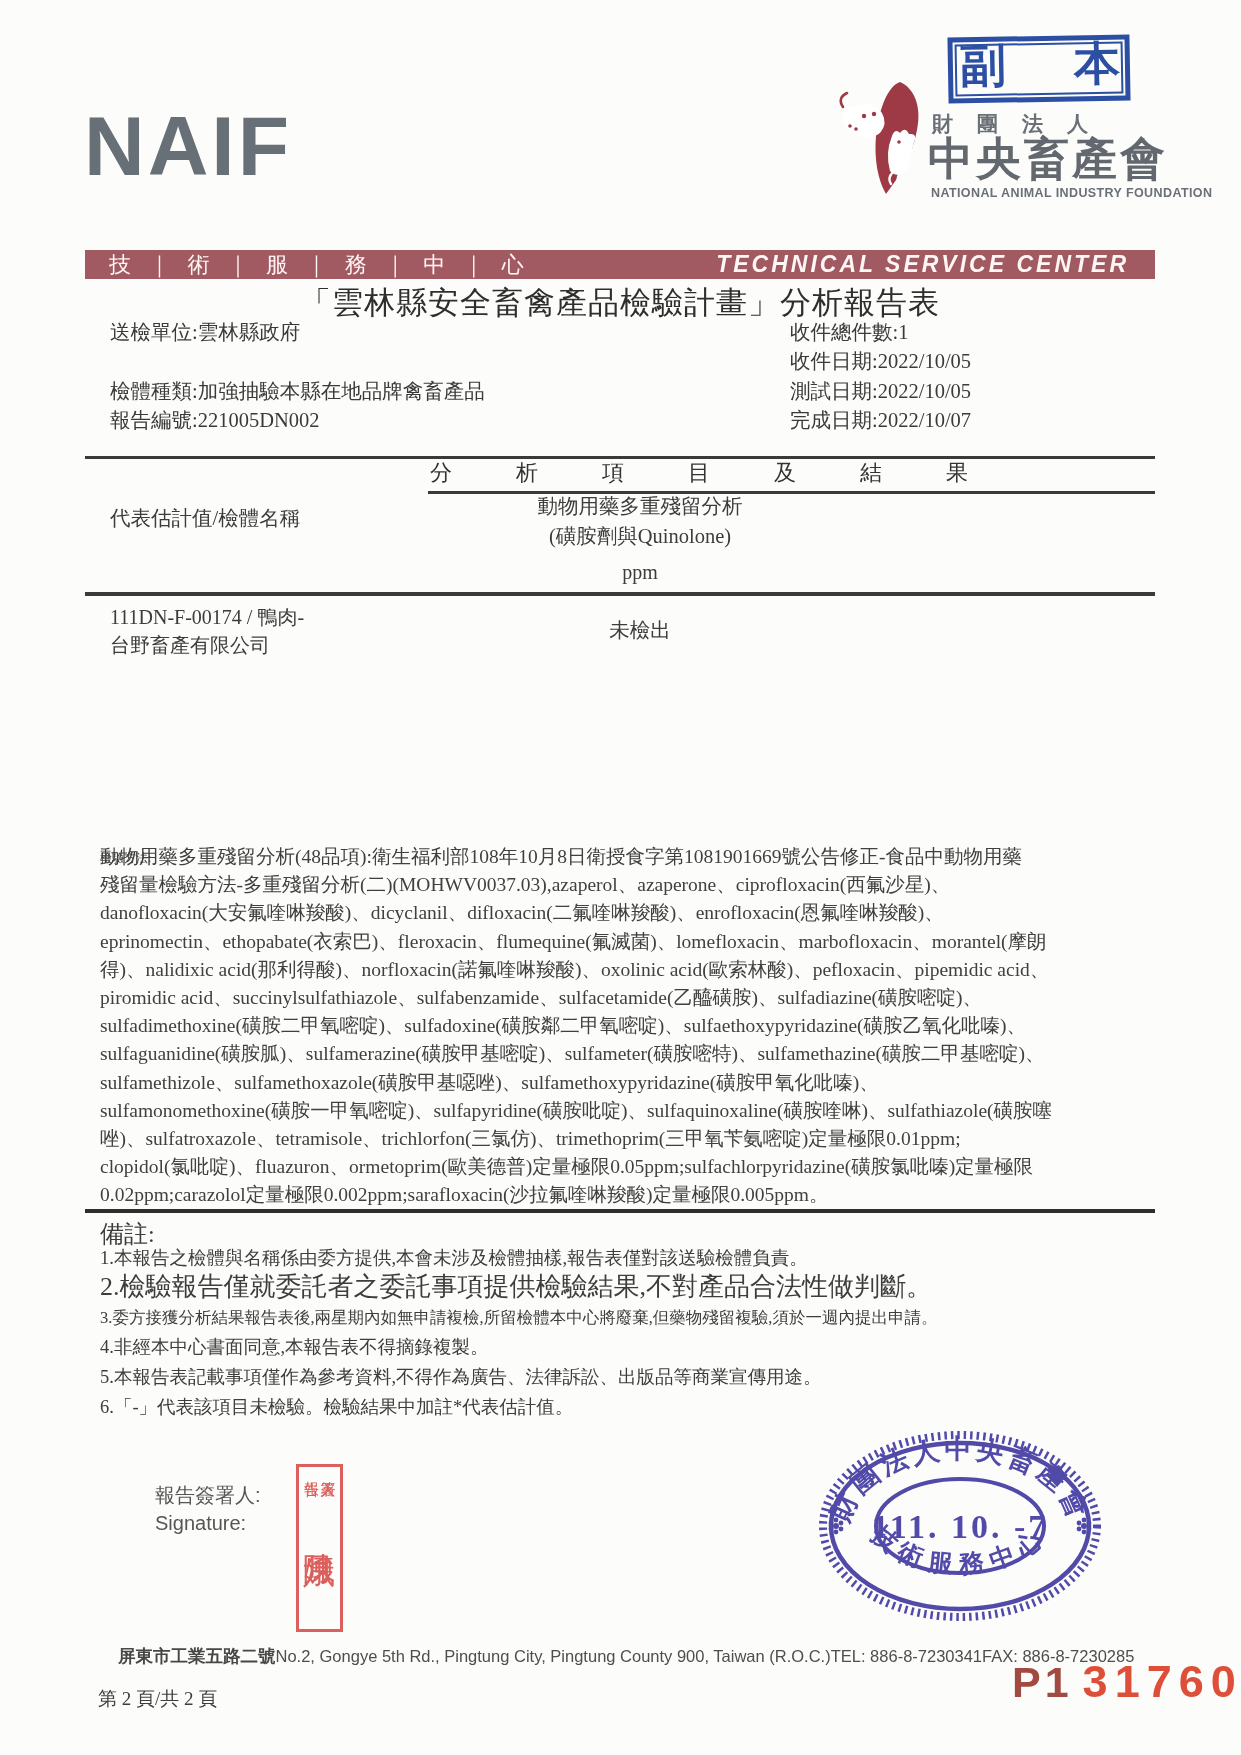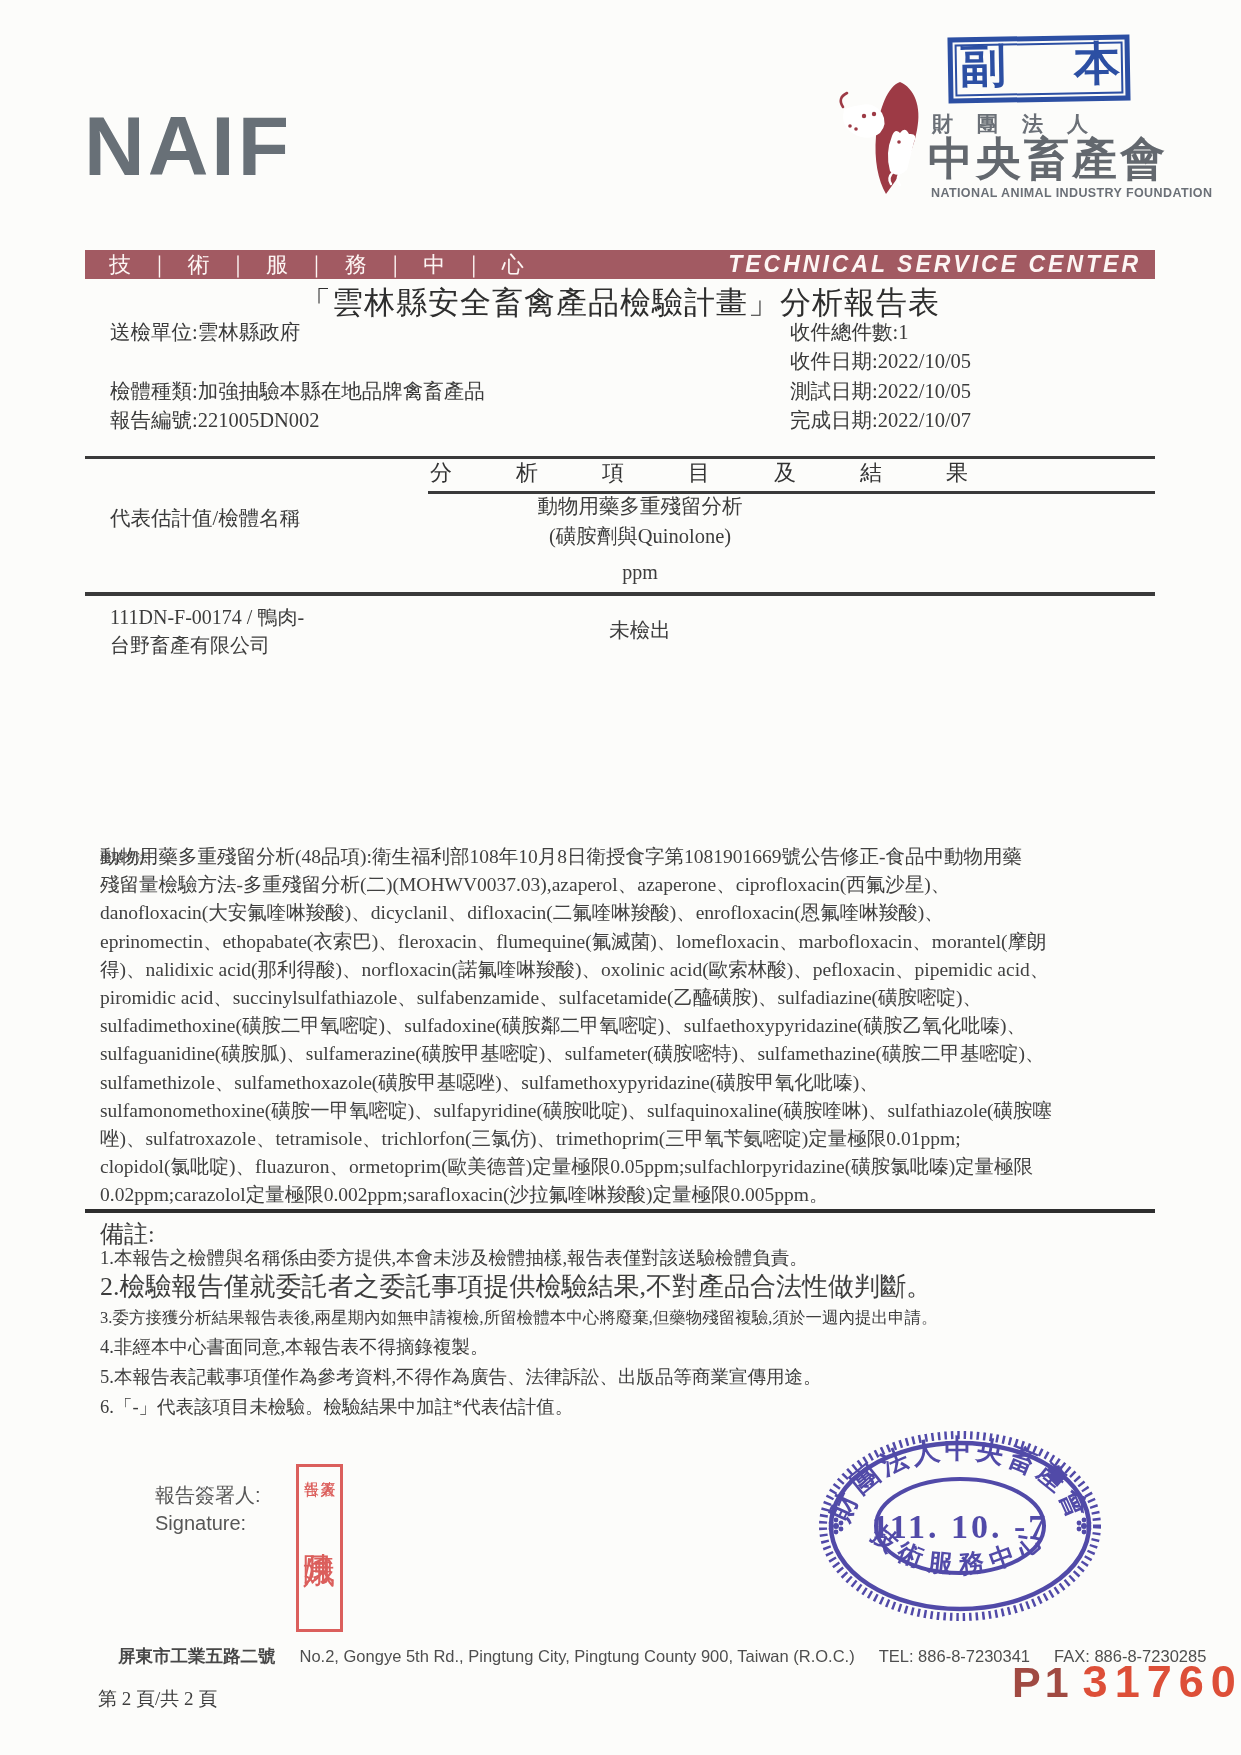--- a/index.html
+++ b/index.html
@@ -29,21 +29,21 @@
               font-family:"Liberation Sans", sans-serif; font-weight:600; white-space:nowrap; }
   .fd-line2 { left:928px; top:134px; font-size:45px; font-weight:700; letter-spacing:3px;
               color:#63686e; font-family:"Liberation Sans", sans-serif; line-height:1.1; white-space:nowrap; }
   .fd-line3 { left:931px; top:186px; font-size:12.5px; font-weight:600; letter-spacing:0.4px;
               color:#6b7077; font-family:"Liberation Sans", sans-serif; white-space:nowrap; }
 
   
   .banner { left:85px; top:250px; width:1070px; height:29px; background:#a25a62;
             display:flex; align-items:center; justify-content:space-between; }
   .banner .zh { padding-left:24px; color:#fdf6f4; font-size:22px; letter-spacing:6px; white-space:nowrap; }
-  .banner .en { padding-right:14px; color:#fdf6f4; font-size:23px; font-weight:bold; font-style:italic;
+  .banner .en { padding-right:26px; color:#fdf6f4; font-size:23px; font-weight:bold; font-style:italic;
                 letter-spacing:3px; font-family:"Liberation Sans", sans-serif; white-space:nowrap; }
 
   .doc-title { left:85px; top:282px; width:1070px; text-align:center; font-size:31px;
                color:#2e2e2e; letter-spacing:1px; white-space:nowrap; }
 
   
   .info-row { position:absolute; font-size:20.5px; color:#3a3a3a; white-space:nowrap; line-height:1; }
 
   
   .rule { position:absolute; background:#3a3a3a; }
@@ -57,21 +57,21 @@
 
   
   .sig-label { font-family:"Liberation Sans", sans-serif; font-size:20px; color:#565656; white-space:nowrap; }
   .seal { left:296px; top:1464px; width:47px; height:168px; border:3px solid #d9524f;
           color:#d9524f; display:flex; flex-direction:column; align-items:center; opacity:0.92; }
   .seal .top { display:flex; flex-direction:row; height:58px; margin-top:2px; }
   .seal .top span { writing-mode:vertical-rl; font-size:15px; line-height:1.1; letter-spacing:1px; }
   .seal .name { writing-mode:vertical-rl; font-size:32px; line-height:1; letter-spacing:2px; margin-top:1px; }
 
   
-  .footer-line { left:118px; top:1644px; display:flex; gap:24px; align-items:baseline;
+  .footer-line { left:118px; top:1644px; display:flex; align-items:baseline;
                  font-family:"Liberation Sans", sans-serif; font-size:16.5px; color:#4e4e4e; white-space:nowrap; }
   .page-num { left:98px; top:1686px; font-size:19px; color:#3e3e3e; white-space:nowrap; }
   .serial { left:1012px; top:1656px; white-space:nowrap; font-family:"Liberation Sans", sans-serif; font-weight:600; }
   .serial .p { font-size:43px; color:#a04a42; letter-spacing:4px; }
   .serial .n { font-size:45px; color:#dd4f38; letter-spacing:7px; margin-left:10px; }
 
   .oval-stamp { left:815px; top:1428px; opacity:0.93; }
 </style>
 </head>
 <body>

